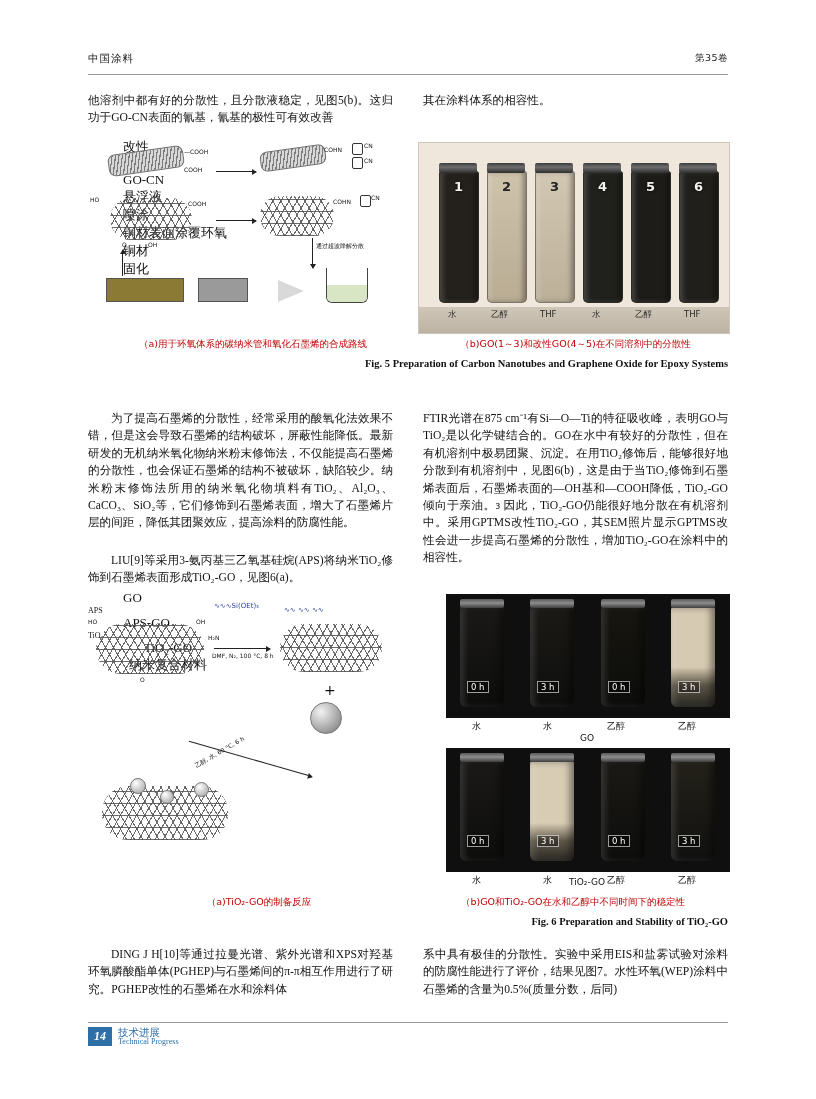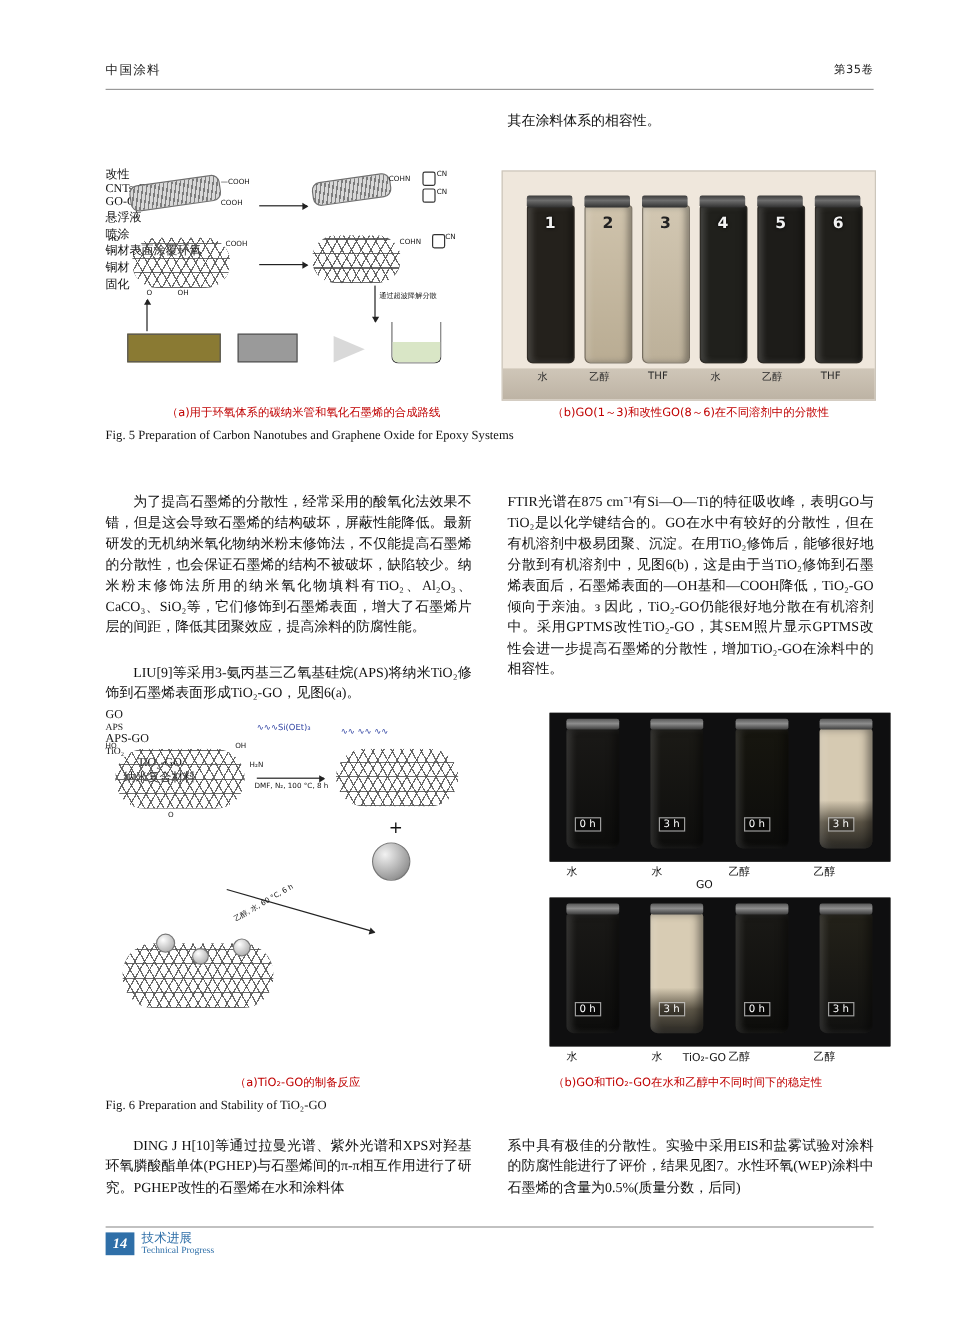--- a/index.html
+++ b/index.html
@@ -86,23 +86,23 @@
   }
   .fig-title-cn {
     text-align: center;
     font-family: "DejaVu Sans", sans-serif;
     font-weight: bold;
     font-size: 11px;
     color: #111;
     margin-top: 5px;
   }
   .fig-title-en {
-    text-align: left;
+    text-align: right;
     font-family: "Liberation Serif", serif;
-    font-weight: normal;
+    font-weight: bold;
     font-size: 10.5px;
     color: #111;
     margin-top: 2px;
   }
 
   
   .art-schematic5 {
     position: absolute;
     left: 0px; top: 0px;
     width: 320px; height: 195px;
@@ -123,21 +123,21 @@
       repeating-linear-gradient(0deg, rgba(80,80,80,.85) 0 1px, rgba(255,255,255,0) 1px 12.1px);
     border-radius: 26px;
   }
   .tiny {
     position: absolute;
     font-family: "DejaVu Sans", sans-serif;
     font-size: 6px;
     color: #111;
     white-space: nowrap;
   }
-  .tiny7 { font-size: 10px; }
+  .tiny7 { font-size: 13px; margin-left: 35px; }
   .tiny8 { font-size: 8px; }
   .arrow-h {
     position: absolute;
     height: 1px;
     background: #222;
   }
   .arrow-h::after {
     content: "";
     position: absolute;
     right: -1px; top: -2.5px;
@@ -253,21 +253,21 @@
   }
 
   
   .photo6 {
     position: absolute;
     left: 358px; top: 0px;
     width: 282px; height: 285px;
   }
   .p6row {
     position: absolute;
-    left: 12px; width: 282px; height: 122px;
+    left: 0; width: 282px; height: 122px;
     background: #0f0f10;
     border: 1px solid #111;
   }
   .p6cell {
     position: absolute;
     top: 0; width: 70px; height: 120px;
     overflow: hidden;
   }
   .vial6 {
     position: absolute;
@@ -343,20 +343,23 @@
 </head>
 <body>
 
 <div class="page">
 
   <div class="header">
     <span class="header-left">中国涂料</span>
     <span class="header-right">第35卷</span>
   </div>
 
+  <div class="col col-left" id="para-l1">
+    <p>他溶剂中都有好的分散性，且分散液稳定，见图5(b)。这归功于GO-CN表面的氰基，氰基的极性可有效改善</p>
+  </div>
   <div class="col col-right" id="para-r1">
     <p>其在涂料体系的相容性。</p>
   </div>
 
   <div class="figblock" id="fig5">
 
     <div style="position:relative;width:640px;height:198px;">
 
       <div class="art-schematic5">
 
@@ -442,21 +445,21 @@
         <span class="vsolv" style="left:72px; top:166px;">乙醇</span>
         <span class="vsolv" style="left:121px; top:166px;">THF</span>
         <span class="vsolv" style="left:173px; top:166px;">水</span>
         <span class="vsolv" style="left:216px; top:166px;">乙醇</span>
         <span class="vsolv" style="left:265px; top:166px;">THF</span>
       </div>
     </div>
 
     <div style="position:relative; height:18px; margin-top:2px;">
       <div class="fig-caption-sub" style="position:absolute; left:0; width:330px;">（a)用于环氧体系的碳纳米管和氧化石墨烯的合成路线</div>
-      <div class="fig-caption-sub" style="position:absolute; left:335px; width:305px;">（b)GO(1～3)和改性GO(8～6)在不同溶剂中的分散性</div>
+      <div class="fig-caption-sub" style="position:absolute; left:335px; width:305px;">（b)GO(1～3)和改性GO(4～5)在不同溶剂中的分散性</div>
     </div>
 
     <div class="fig-title-en">Fig. 5  Preparation of Carbon Nanotubes and Graphene Oxide for Epoxy Systems</div>
   </div>
 
   <div class="col col-left" id="para-l2">
     <p class="indent">为了提高石墨烯的分散性，经常采用的酸氧化法效果不错，但是这会导致石墨烯的结构破坏，屏蔽性能降低。最新研发的无机纳米氧化物纳米粉末修饰法，不仅能提高石墨烯的分散性，也会保证石墨烯的结构不被破坏，缺陷较少。纳米粉末修饰法所用的纳米氧化物填料有TiO₂、Al₂O₃、CaCO₃、SiO₂等，它们修饰到石墨烯表面，增大了石墨烯片层的间距，降低其团聚效应，提高涂料的防腐性能。</p>
   </div>
   <div class="col col-right" id="para-r2">
     <p>FTIR光谱在875 cm⁻¹有Si—O—Ti的特征吸收峰，表明GO与TiO₂是以化学键结合的。GO在水中有较好的分散性，但在有机溶剂中极易团聚、沉淀。在用TiO₂修饰后，能够很好地分散到有机溶剂中，见图6(b)，这是由于当TiO₂修饰到石墨烯表面后，石墨烯表面的—OH基和—COOH降低，TiO₂-GO倾向于亲油。з 因此，TiO₂-GO仍能很好地分散在有机溶剂中。采用GPTMS改性TiO₂-GO，其SEM照片显示GPTMS改性会进一步提高石墨烯的分散性，增加TiO₂-GO在涂料中的相容性。</p>
@@ -569,21 +572,21 @@
         <span class="p6solv" style="left:161px; top:284px;">乙醇</span>
         <span class="p6solv" style="left:232px; top:284px;">乙醇</span>
       </div>
     </div>
 
     <div style="position:relative; height:16px;">
       <div class="p6sub" style="position:absolute; left:358px; top:-1px;">TiO₂-GO</div>
     </div>
 
     <div style="position:relative; height:18px; margin-top:2px;">
-      <div class="fig-caption-sub" style="position:absolute; left:10px; width:300px;">（a)TiO₂-GO的制备反应</div>
+      <div class="fig-caption-sub" style="position:absolute; left:21px; width:300px;">（a)TiO₂-GO的制备反应</div>
       <div class="fig-caption-sub" style="position:absolute; left:330px; width:310px;">（b)GO和TiO₂-GO在水和乙醇中不同时间下的稳定性</div>
     </div>
 
     <div class="fig-title-en">Fig. 6   Preparation and Stability of TiO₂-GO</div>
   </div>
 
   <div class="col col-left" id="para-l4">
     <p class="indent">DING J H[10]等通过拉曼光谱、紫外光谱和XPS对羟基环氧膦酸酯单体(PGHEP)与石墨烯间的π-π相互作用进行了研究。PGHEP改性的石墨烯在水和涂料体</p>
   </div>
   <div class="col col-right" id="para-r4">

